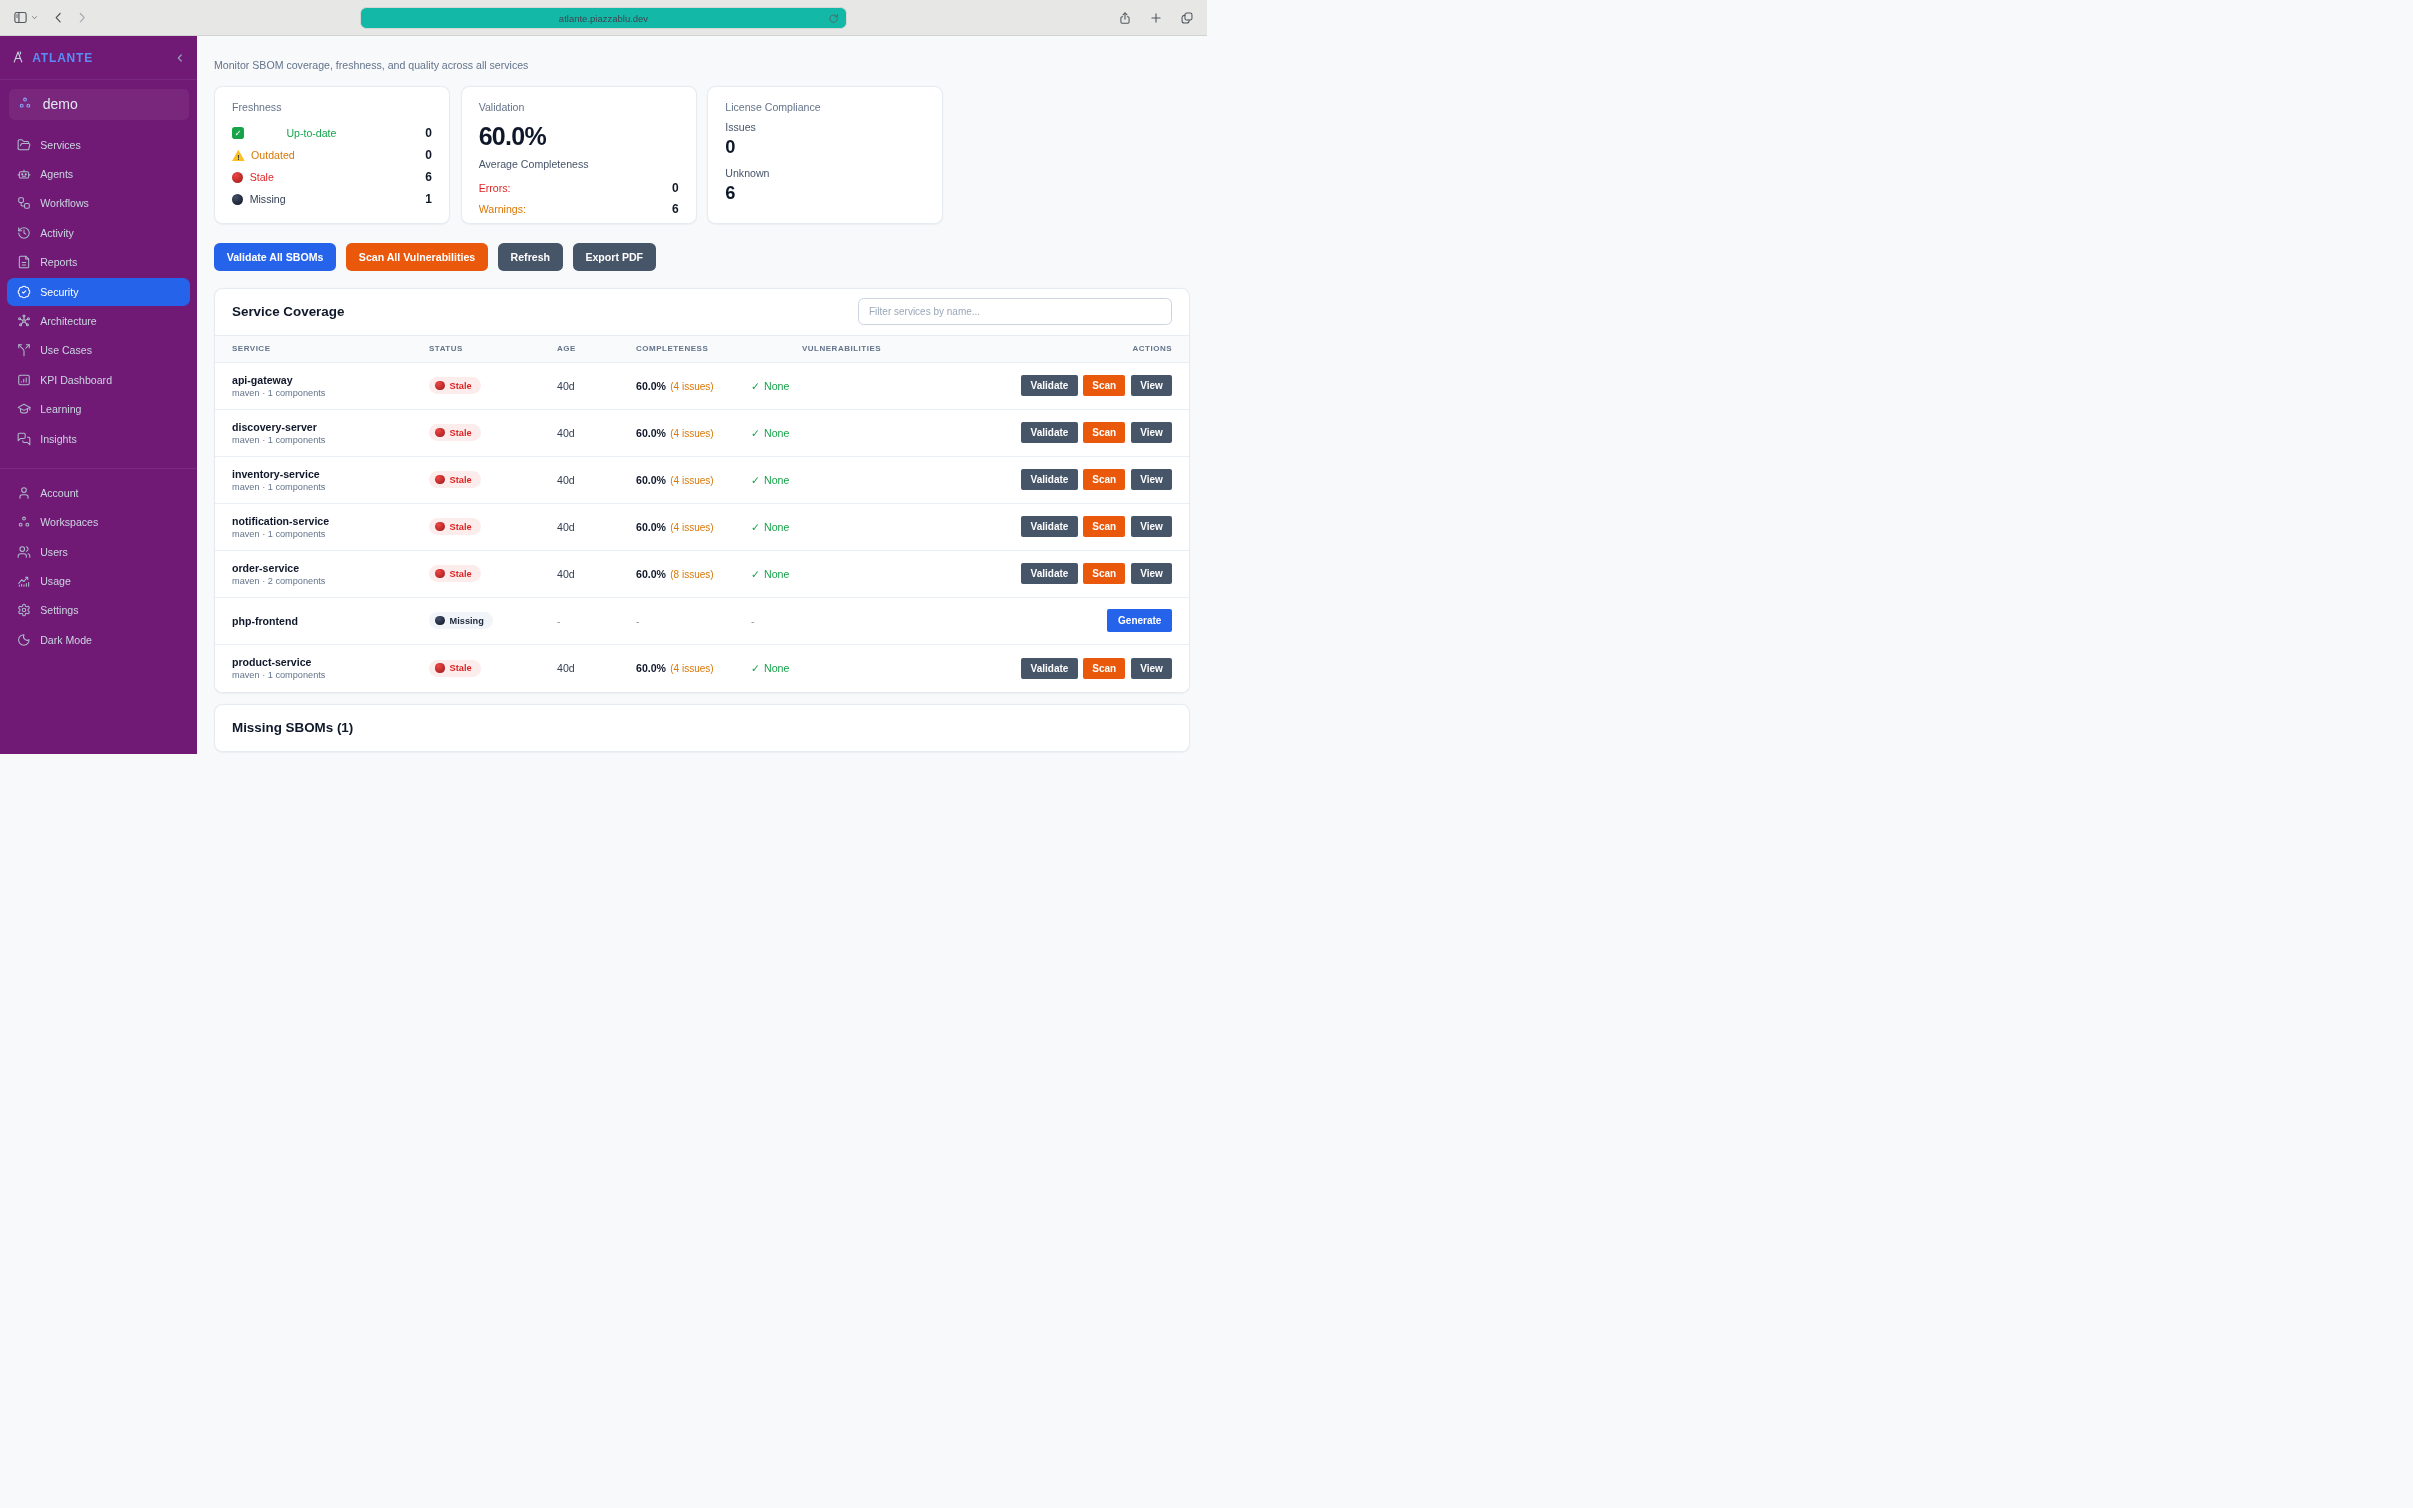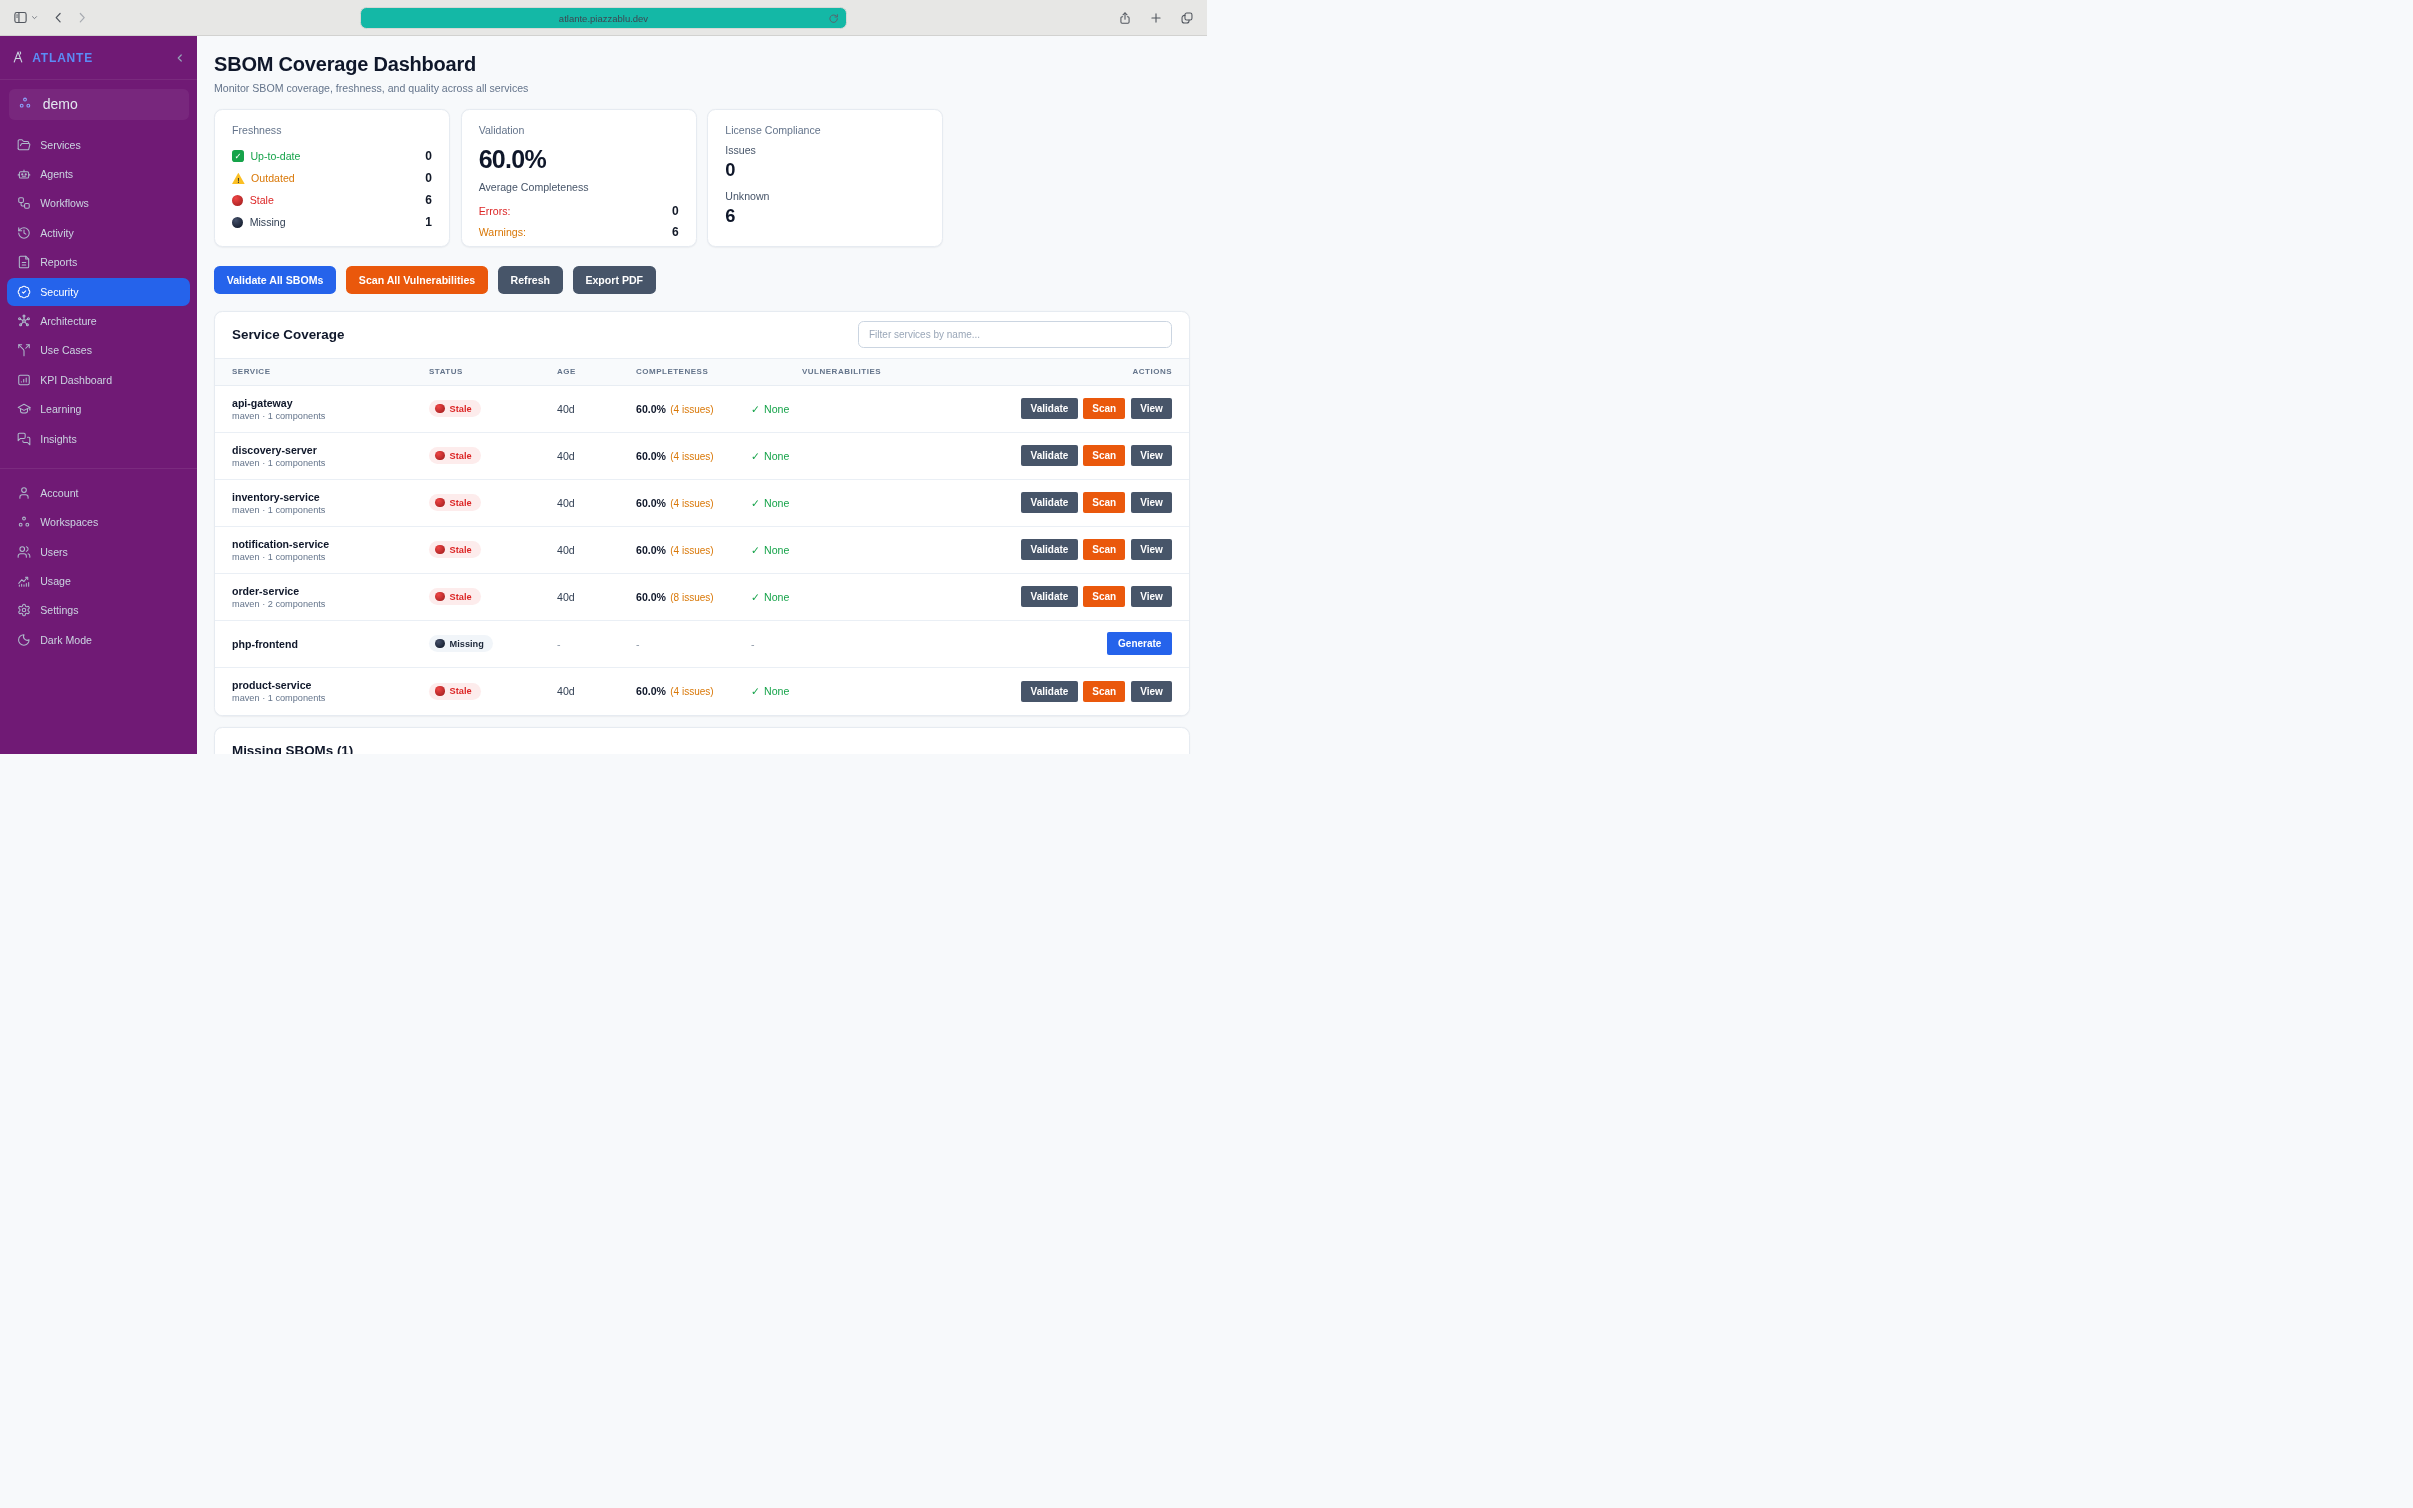--- a/index.html
+++ b/index.html
@@ -334,31 +334,30 @@
         <div class="nav-item">
           <span class="icon"><svg viewBox="0 0 24 24">
               <path d="M12 3a6.4 6.4 0 0 0 8.7 8.7A9 9 0 1 1 12 3Z"></path>
             </svg></span>
           <span>Dark Mode</span>
         </div>
       </div>
   </div>
 
   <div class="main">
-    <div class="page-title">SBOM Coverage Dashboard</div>
     <div class="page-sub">Monitor SBOM coverage, freshness, and quality across all services</div>
 
     <div class="stats">
 
       <div class="card stat-card">
         <div class="stat-label">Freshness</div>
         <div class="fresh-rows" id="freshness-rows">
             <div class="fresh-row">
               <span class="ic-check">✓</span>
-              <span style="color: rgb(22, 163, 74);">Up-to-date</span>
+              <span style="color: rgb(22, 163, 74); margin-left: 36px;">Up-to-date</span>
               <span class="fresh-value">0</span>
             </div>
             <div class="fresh-row">
               <span class="ic-warn"></span>
               <span style="color: rgb(217, 119, 6);">Outdated</span>
               <span class="fresh-value">0</span>
             </div>
             <div class="fresh-row">
               <span class="ic-red"></span>
               <span style="color: rgb(220, 38, 38);">Stale</span>

